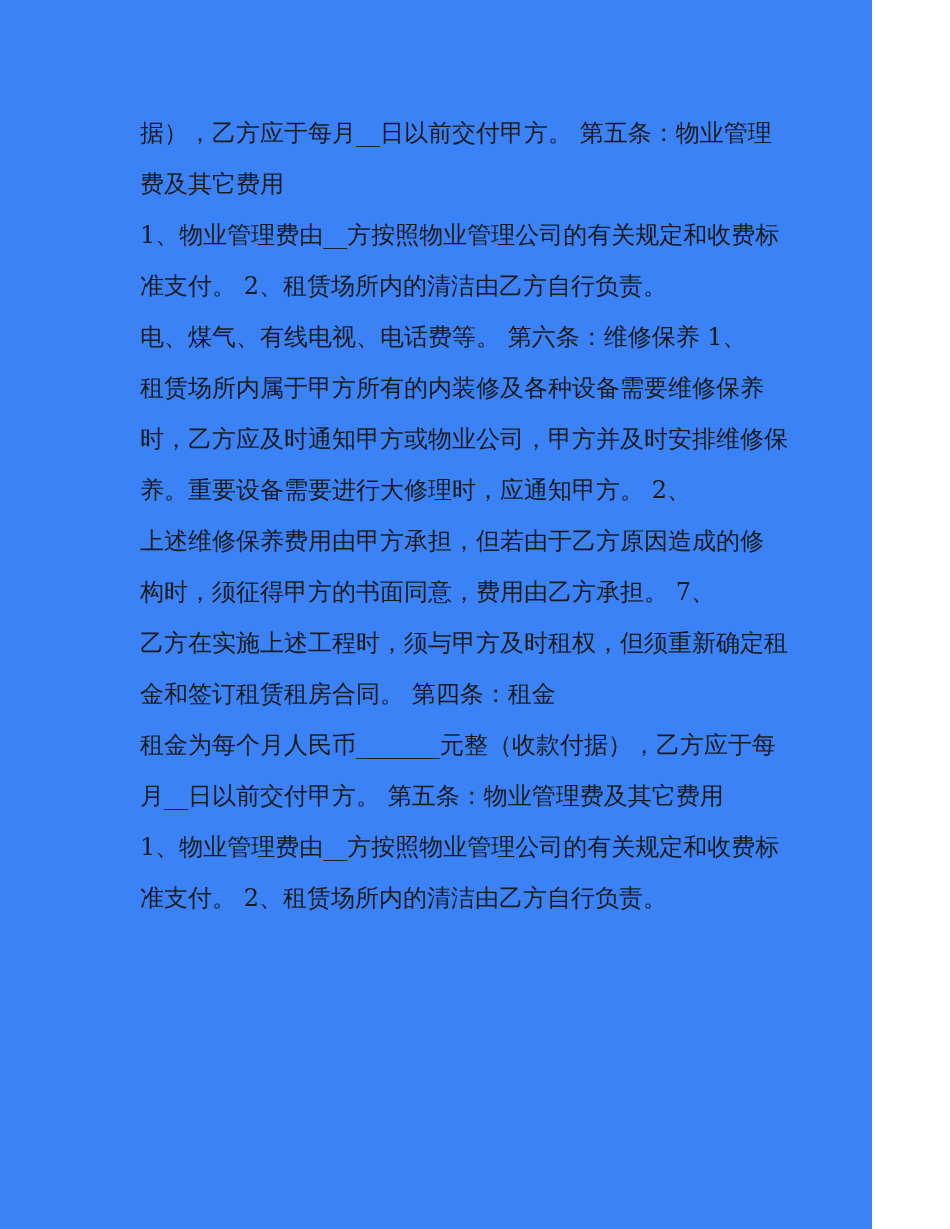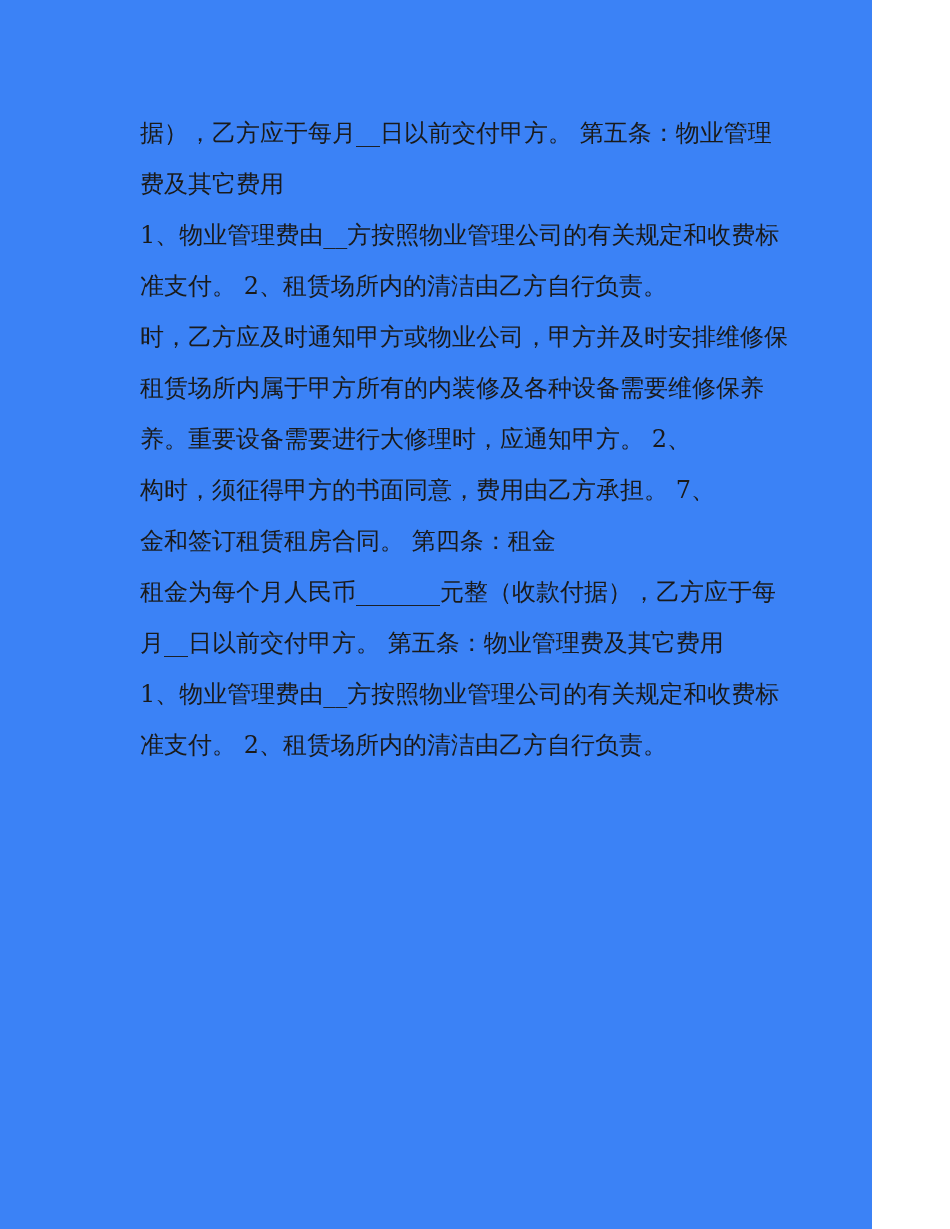--- a/index.html
+++ b/index.html
@@ -39,23 +39,26 @@
   </style>
 </head>
 <body>
 
 <div class="page">
   <div class="doc-body">
     <div class="line">据），乙方应于每月__日以前交付甲方。 第五条：物业管理</div>
     <div class="line">费及其它费用</div>
     <div class="line">1、物业管理费由__方按照物业管理公司的有关规定和收费标</div>
     <div class="line">准支付。 2、租赁场所内的清洁由乙方自行负责。</div>
+    <div class="line">电、煤气、有线电视、电话费等。 第六条：维修保养 1、</div>
+    <div class="line">租赁场所内属于甲方所有的内装修及各种设备需要维修保养</div>
     <div class="line">时，乙方应及时通知甲方或物业公司，甲方并及时安排维修保</div>
-    <div class="line">租赁场所内属于甲方所有的内装修及各种设备需要维修保养</div>
     <div class="line">养。重要设备需要进行大修理时，应通知甲方。 2、</div>
+    <div class="line">上述维修保养费用由甲方承担，但若由于乙方原因造成的修</div>
     <div class="line">构时，须征得甲方的书面同意，费用由乙方承担。 7、</div>
+    <div class="line">乙方在实施上述工程时，须与甲方及时租权，但须重新确定租</div>
     <div class="line">金和签订租赁租房合同。 第四条：租金</div>
     <div class="line">租金为每个月人民币_______元整（收款付据），乙方应于每</div>
     <div class="line">月__日以前交付甲方。 第五条：物业管理费及其它费用</div>
     <div class="line">1、物业管理费由__方按照物业管理公司的有关规定和收费标</div>
     <div class="line">准支付。 2、租赁场所内的清洁由乙方自行负责。</div>
   </div>
 </div>
 
 </body></html>

